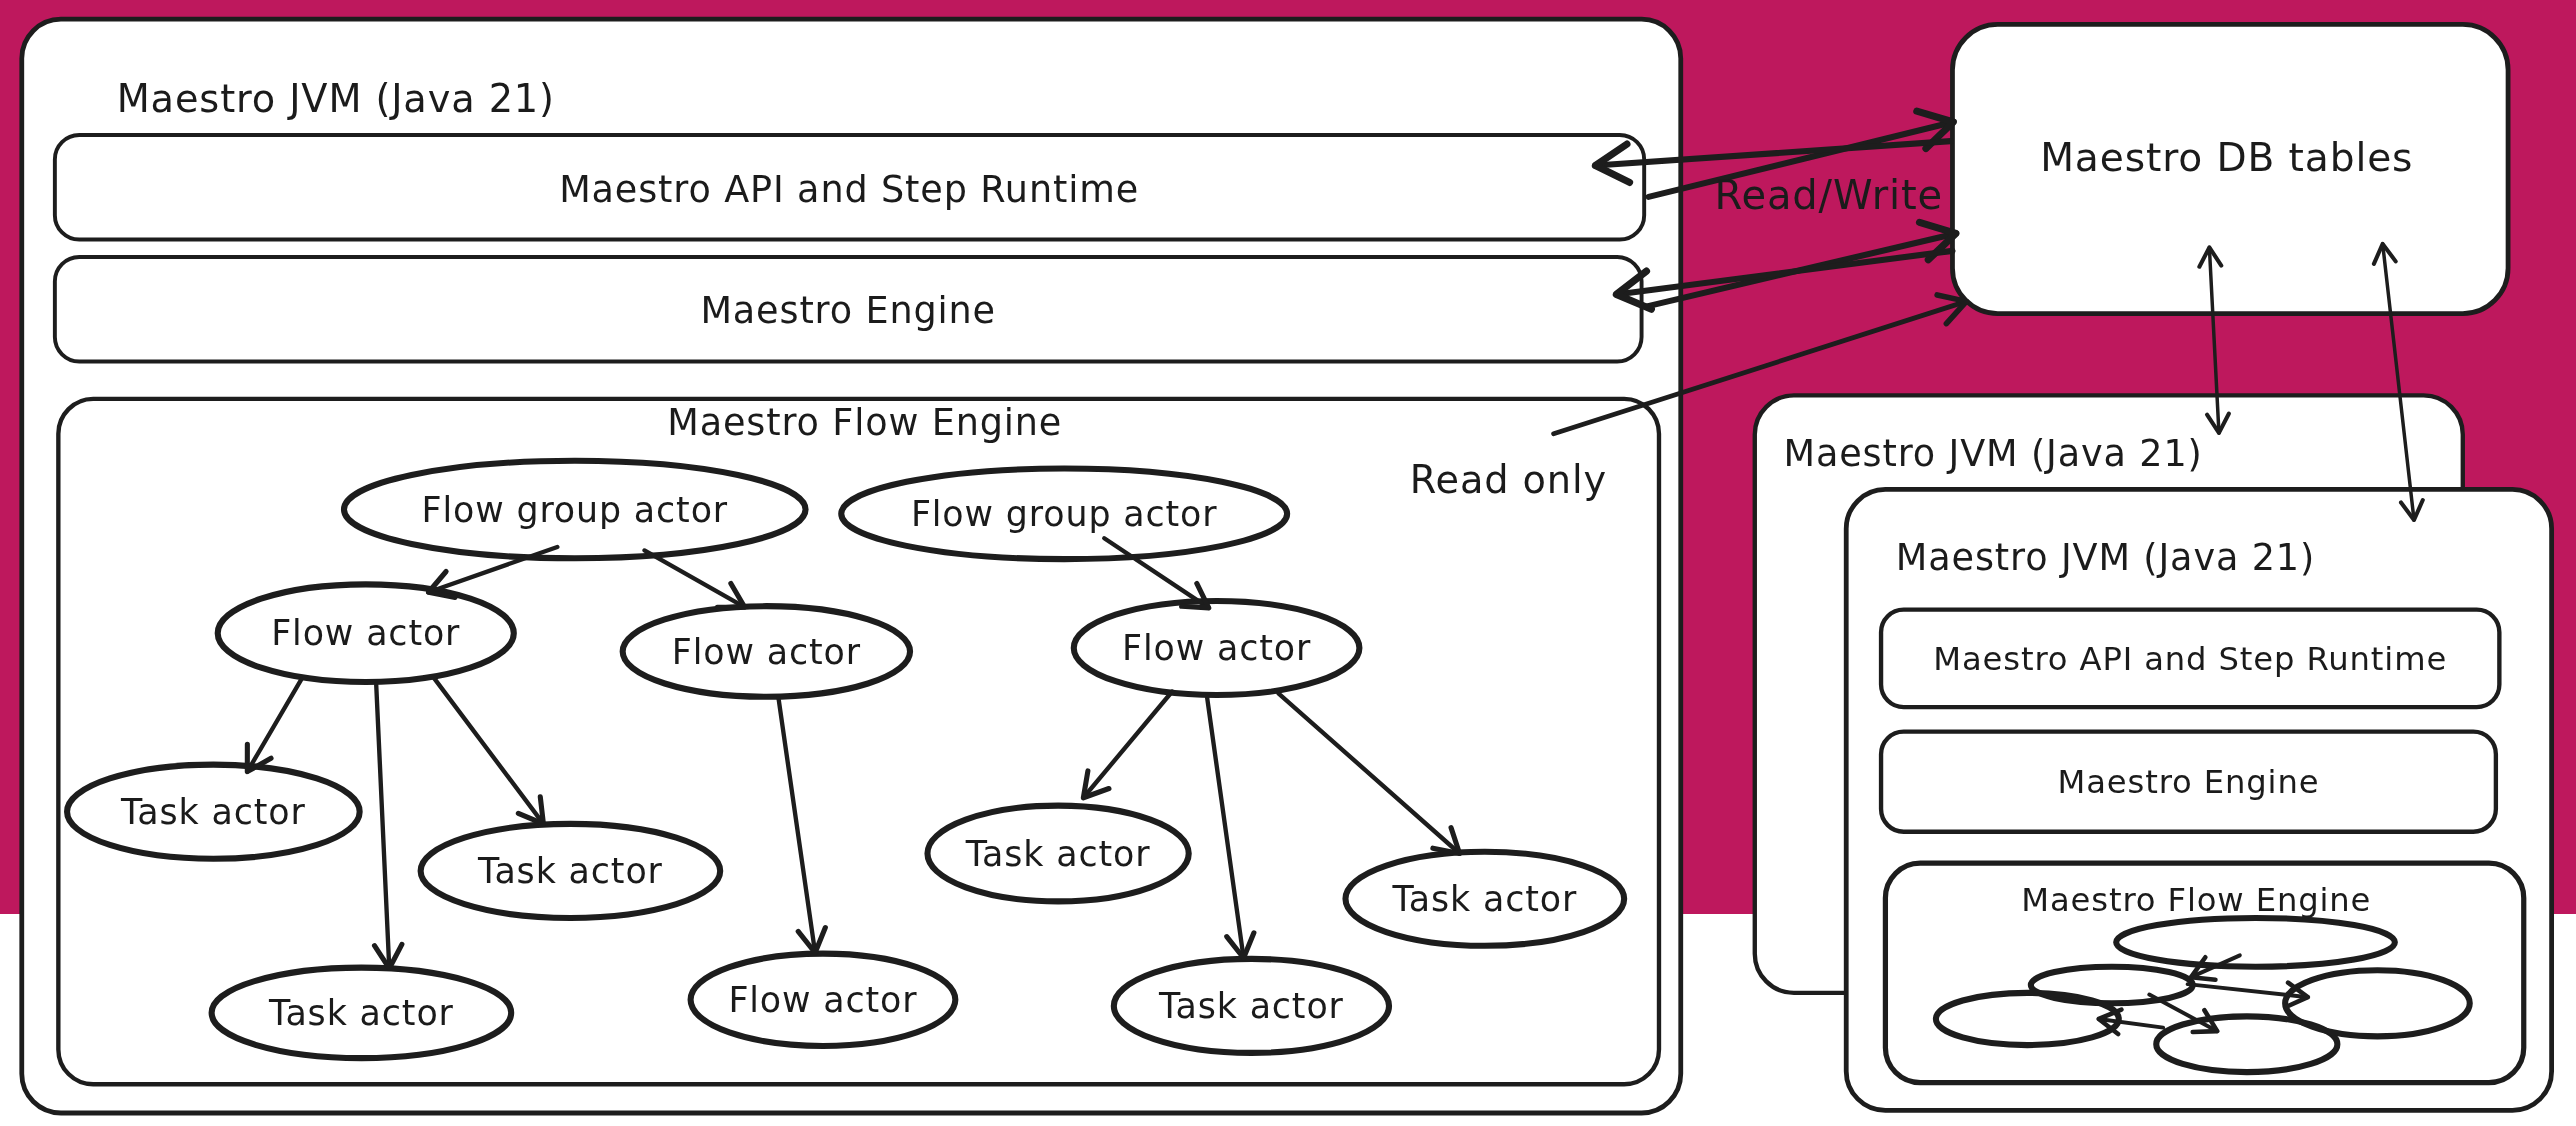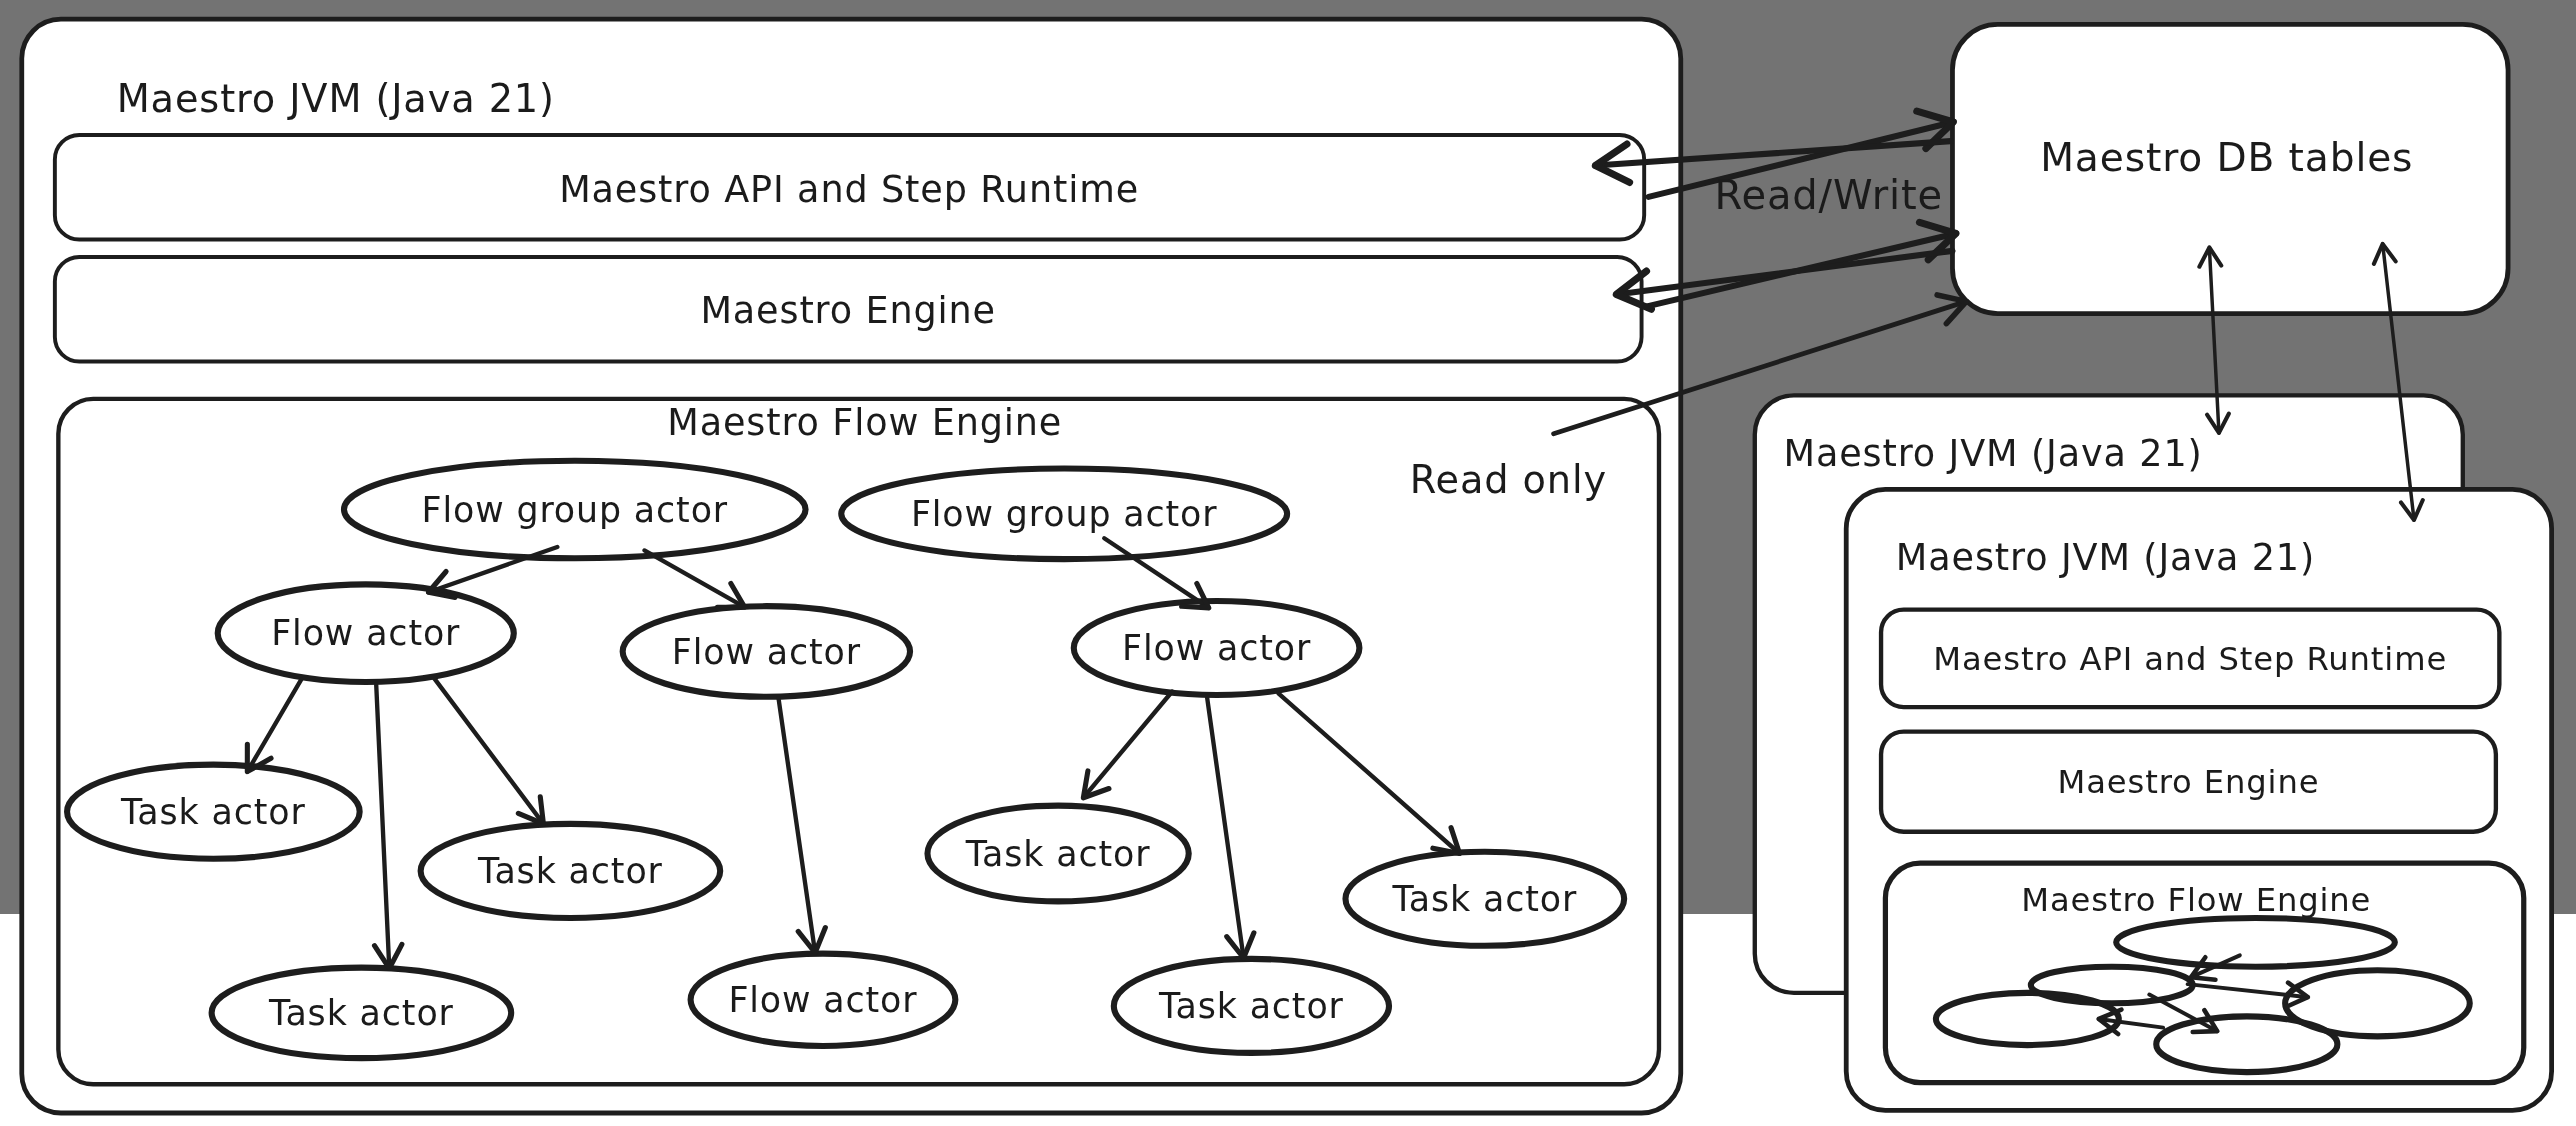--- a/index.html
+++ b/index.html
@@ -7,21 +7,21 @@
     padding: 0;
     background: #ffffff;
     width: 2576px;
     height: 1127px;
     overflow: hidden;
   }
   .stage {
     position: relative;
     width: 2576px;
     height: 914px;
-    background: #737373;
+    background: #be185d;
   }
   svg {
     display: block;
     font-family: "DejaVu Sans", sans-serif;
   }
   .box {
     fill: #ffffff;
     stroke: #1d1d1d;
     stroke-linejoin: round;
   }

